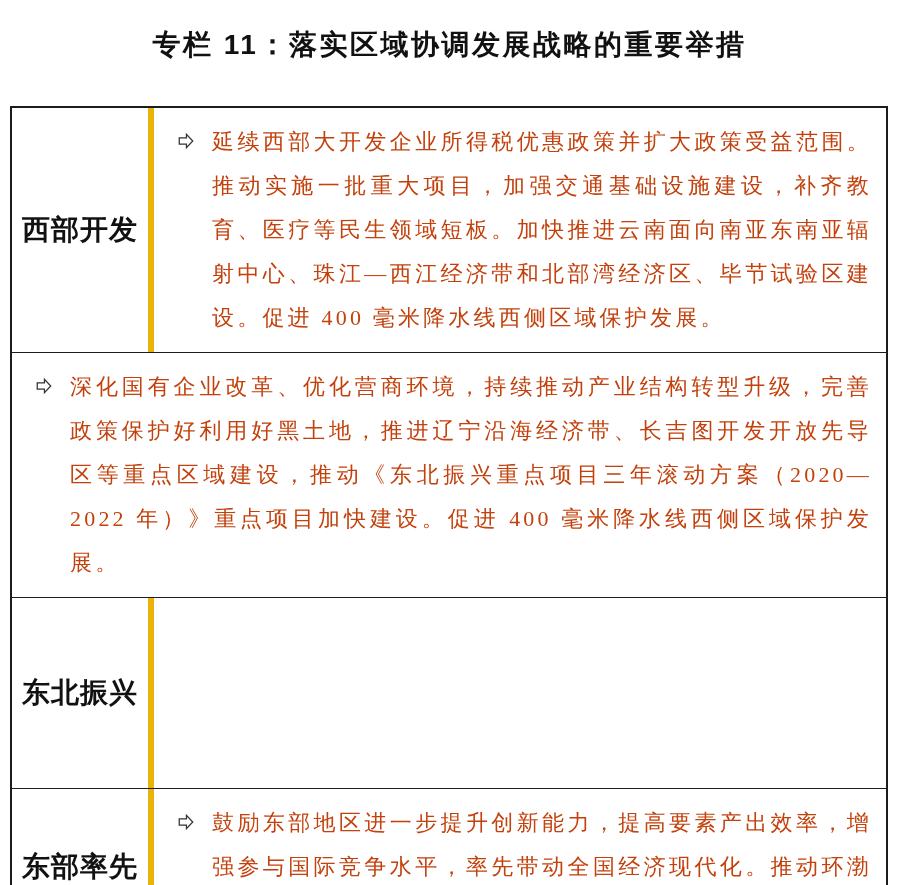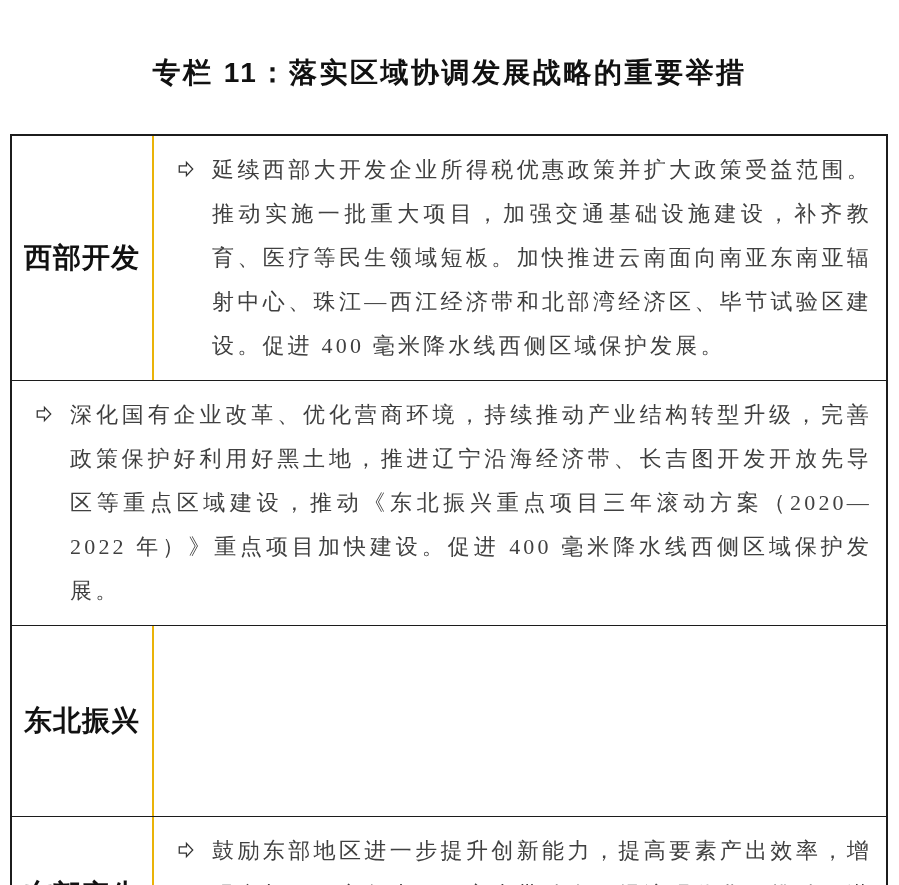--- a/index.html
+++ b/index.html
@@ -8,21 +8,21 @@
     background: #ffffff;
   }
   body {
     width: 899px; height: 885px;
     position: relative;
     font-family: "Liberation Sans", "DejaVu Sans", sans-serif;
     color: #1a1a1a;
     overflow: hidden;
   }
   .doc-title {
-    padding-top: 54px;
+    padding-top: 26px;
     text-align: center;
     font-size: 28px;
     font-weight: 700;
     letter-spacing: 2.5px;
     color: #111111;
   }
   .box-table {
     margin: 42px 11px 0 10px;
     width: 878px;
     border: 2px solid #1c1c1c;
@@ -35,21 +35,21 @@
   .trow + .trow {
     border-top: 1px solid #1c1c1c;
   }
   .trow.r1 { min-height: 201px; }
   .trow.r2 { min-height: 197px; }
   .trow.r3 { min-height: 191px; }
   .trow.r4 { min-height: 150px; }
   .tlabel {
     width: 142px;
     flex: none;
-    border-right: 2px solid #eab308;
+    border-right: 6px solid #eab308;
     display: flex;
     align-items: center;
     justify-content: center;
     font-size: 28px;
     font-weight: 700;
     letter-spacing: 1px;
     color: #111111;
     font-family: "Liberation Sans", "DejaVu Sans", sans-serif;
   }
   .tcell {
@@ -73,21 +73,21 @@
     margin-top: 11px;
   }
   .ttext {
     flex: 1;
     margin: 0;
     padding-right: 14px;
     font-family: "Liberation Serif", "DejaVu Serif", serif;
     font-size: 22px;
     line-height: 44px;
     letter-spacing: 3.2px;
-    color: #404040;
+    color: #c2410c;
     text-align: justify;
     text-align-last: left;
     text-justify: inter-character;
   }
 </style>
 </head>
 <body>
 
 <div class="doc-title">专栏 11：落实区域协调发展战略的重要举措</div>
 

